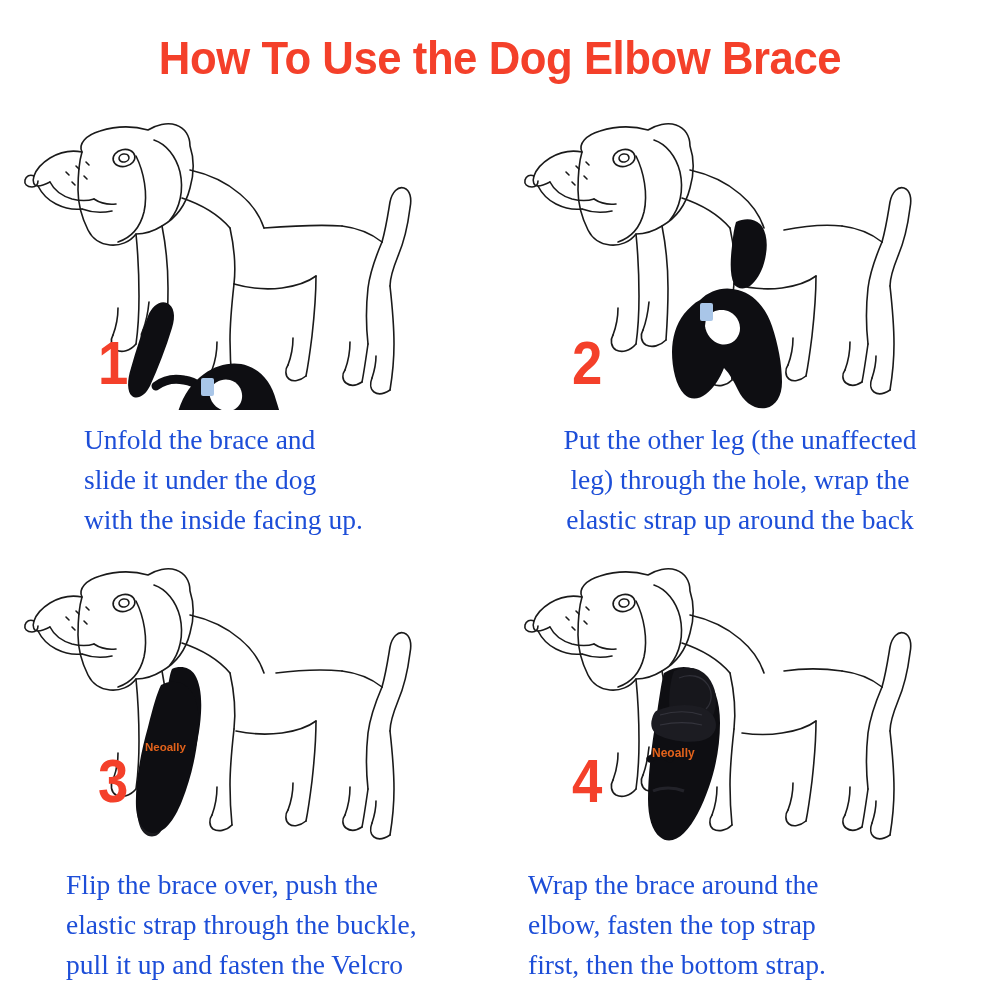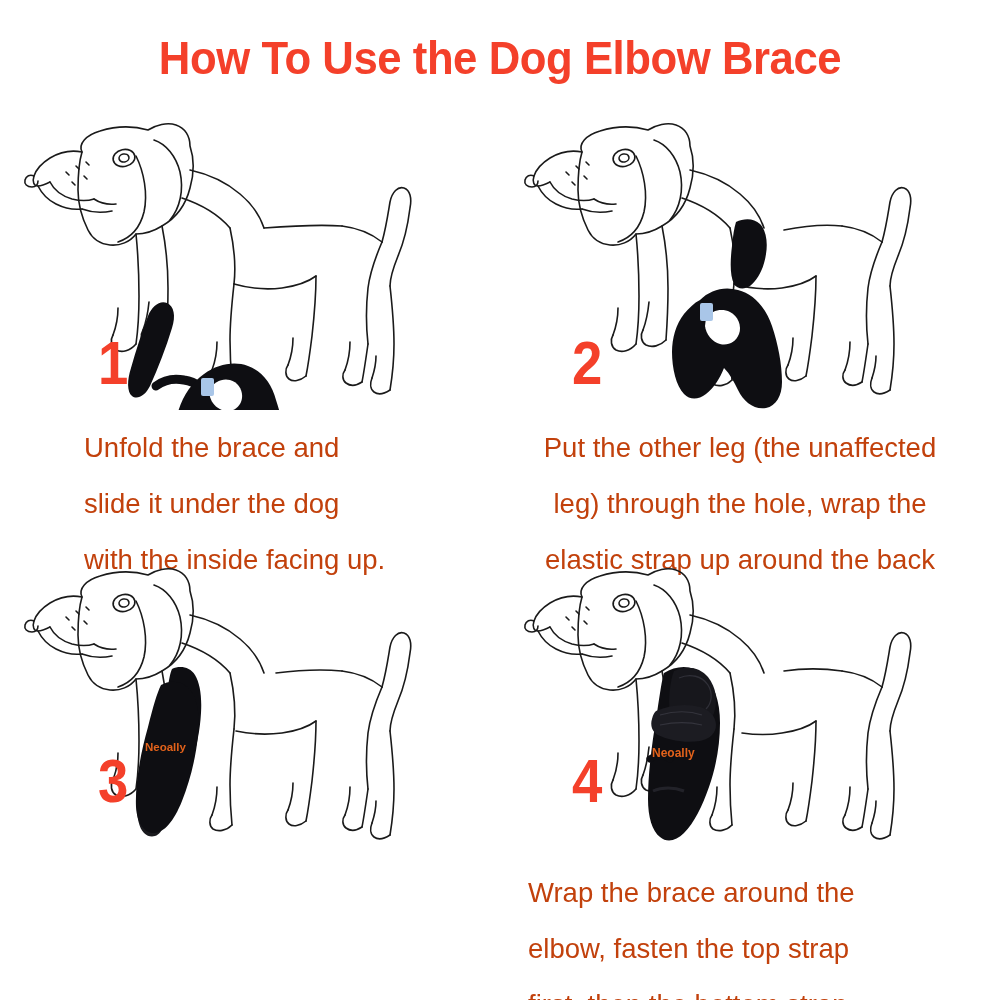--- a/index.html
+++ b/index.html
@@ -73,24 +73,24 @@
   #num-3 { left: 98px;  top: 302px; }
   #num-4 { left: 572px; top: 302px; }
   #panel-3 .step-number, #panel-4 .step-number { top: 205px; }
   #panel-1 .step-number, #panel-2 .step-number { top: 232px; }
   #panel-2 .step-number, #panel-4 .step-number { left: 72px; }
   #panel-1 .step-number, #panel-3 .step-number { left: 98px; }
 
   .caption {
     position: absolute;
     top: 320px;
-    font-family: Liberation Sans, sans-serif;
+    font-family: Liberation Serif, serif;
     font-size: 27.5px;
-    line-height: 56px;
-    color: #c2410c;
+    line-height: 40px;
+    color: #1d4ed8;
     white-space: pre-line;
   }
   #cap-1 { left: 84px;  width: 400px; }
   #cap-2 { left: 0;  width: 480px; text-align: center; }
   #cap-3 { left: 66px;  width: 430px; }
   #cap-4 { left: 28px;  width: 450px; }
 
   .brand-logo {
     font-family: "Liberation Sans", sans-serif;
     font-weight: bold;
@@ -313,20 +313,23 @@
           <path d="M186,148 C182,164 180,184 180,204 C180,214 181,222 182,228" fill="none" stroke="#3A3A40" stroke-width="1.2" opacity="0.55"></path>
           <path d="M157,140 C167,134 180,136 187,146 C194,156 196,172 194,190
                    C192,212 186,236 178,256 C170,276 160,288 150,288
                    C140,288 133,278 132,262 C131,240 136,210 144,182
                    C149,162 153,148 157,140 Z" fill="#0E0E12"></path>
           <text class="brand-logo" x="141" y="206" font-size="11.5">Neoally</text>
         </g>
       </svg>
     </div>
     <div class="step-number" id="num-3">3</div>
+    <div class="caption" id="cap-3">Flip the brace over, push the
+elastic strap through the buckle,
+pull it up and fasten the Velcro</div>
   </div>
 
   <div class="panel" id="panel-4">
     <div class="figure">
       <svg viewBox="0 0 500 310" xmlns="http://www.w3.org/2000/svg">
         <g fill="none" stroke="#1A1A1A" stroke-width="1.6" stroke-linecap="round" stroke-linejoin="round">
           <path d="M78,52 C74,44 82,35 96,31 C112,26 130,26 144,30
                    C152,25 163,22 172,25 C181,28 186,36 186,46
                    C190,58 190,74 186,88 C182,104 172,118 158,126
                    C150,131 140,134 132,134

